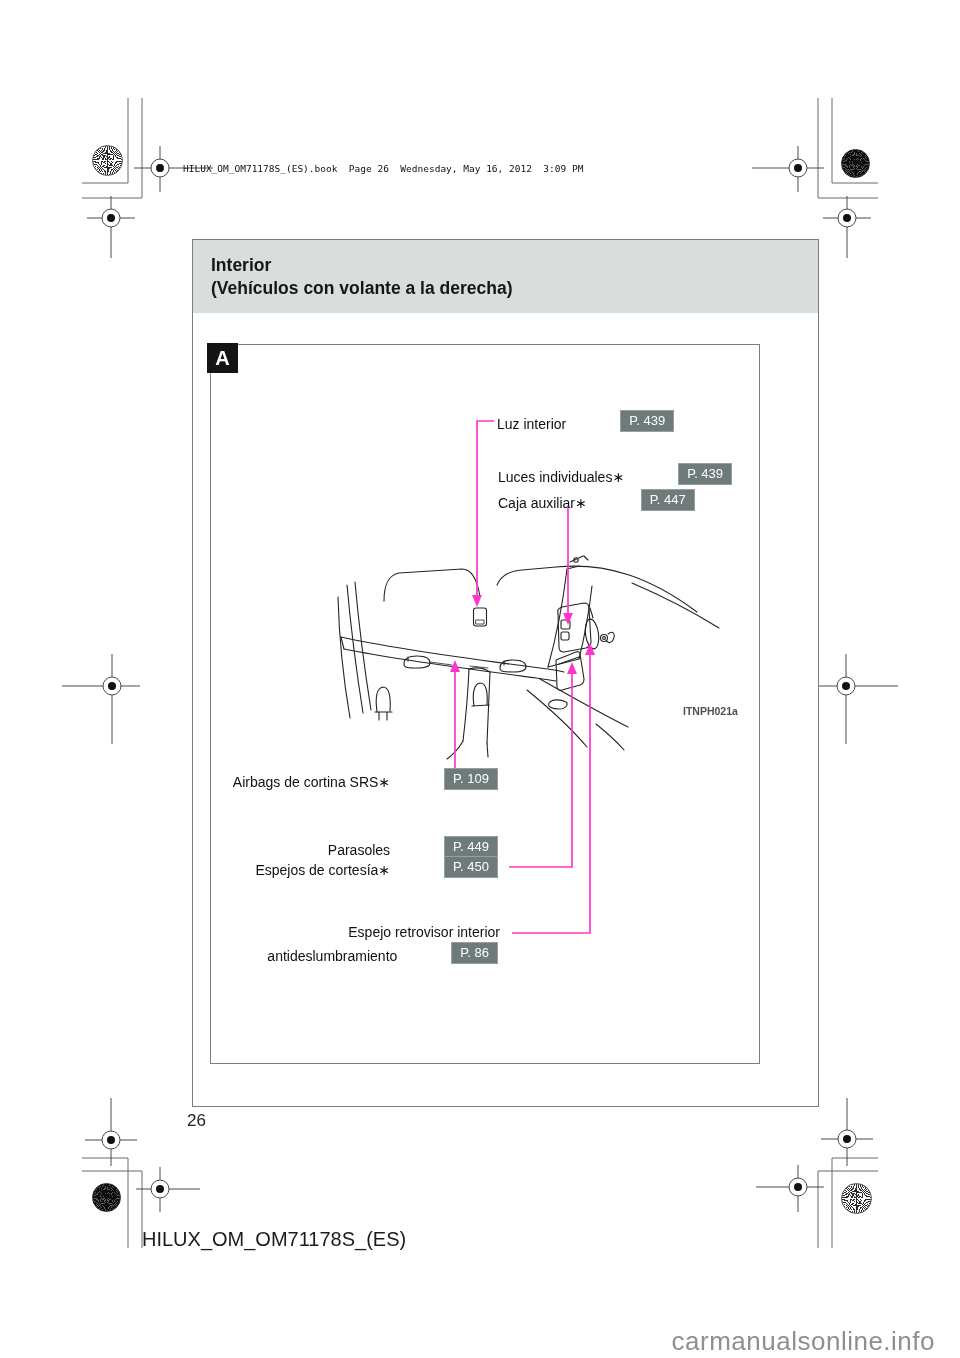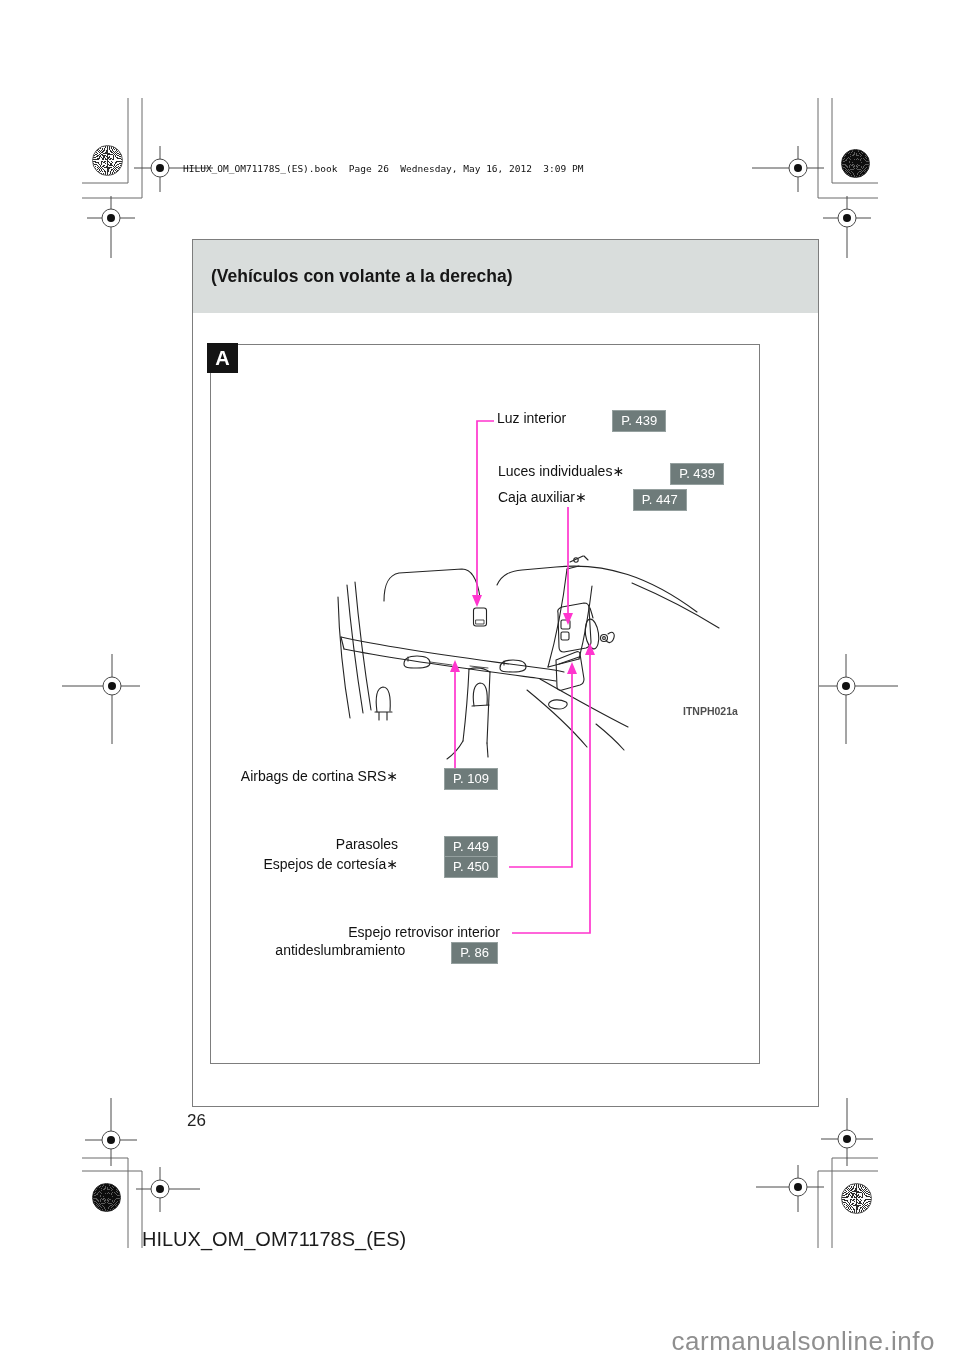--- a/index.html
+++ b/index.html
@@ -17,21 +17,21 @@
   .header-bar{display:flex;height:73px;}
   .hdr-left{width:176px;background:#6B7877;display:flex;align-items:center;justify-content:center;}
   .hdr-left span{color:#fff;font-weight:bold;font-size:23px;letter-spacing:0.3px;}
   .hdr-right{flex:1;background:#D9DDDC;display:flex;flex-direction:column;justify-content:center;
     padding-left:18px;gap:3px;}
   .hdr-right div{font-weight:bold;font-size:17.5px;color:#161616;line-height:1.15;}
   .inner-box{position:absolute;left:210px;top:344px;width:548px;height:718px;border:1px solid #7d7d7d;background:#fff;}
   .panel-a{position:absolute;left:207px;top:343px;width:31px;height:30px;background:#141414;color:#fff;
     font-weight:bold;font-size:20px;display:flex;align-items:center;justify-content:center;}
   .figure-svg{position:absolute;left:210px;top:344px;width:549px;height:719px;}
-  .callout{position:absolute;display:flex;align-items:flex-start;gap:10px;white-space:nowrap;
+  .callout{position:absolute;display:flex;align-items:flex-end;gap:18px;white-space:nowrap;
     font-size:14px;color:#111;}
   .badge{display:inline-block;background:#6E7B7A;border:1px solid #95A09F;color:#fff;
     font-size:13px;padding:1.5px 8px 2.5px;line-height:1.2;margin-left:36px;}
   .plainlabel{position:absolute;font-size:14px;color:#111;white-space:nowrap;}
   .fig-code{position:absolute;left:683px;top:705px;font-size:10.5px;font-weight:bold;color:#4f4f4f;}
   .page-num{position:absolute;left:187px;top:1111px;font-size:17px;color:#222;}
   .footer-text{position:absolute;left:142px;top:1228px;font-size:20px;color:#1c1c1c;}
   .watermark{position:absolute;right:17px;top:1326px;font-size:26px;color:#8F8F8F;letter-spacing:0.5px;}
 </style>
 </head>
@@ -112,20 +112,21 @@
   <div class="pinwheel pw-light" style="left:92px;top:145px"></div>
   <div class="pinwheel pw-dark" style="left:841px;top:149px"></div>
   <div class="pinwheel pw-dark" style="left:92px;top:1183px"></div>
   <div class="pinwheel pw-light" style="left:841px;top:1183px"></div>
 
   <div class="print-header">HILUX_OM_OM71178S_(ES).book  Page 26  Wednesday, May 16, 2012  3:09 PM</div>
 
   <div class="outer-box">
     <div class="header-bar">
       <div class="hdr-right">
+        <div>Interior</div>
         <div>(Vehículos con volante a la derecha)</div>
       </div>
     </div>
   </div>
 
   <div class="inner-box"></div>
   <div class="panel-a">A</div>
 
   <svg class="figure-svg" viewBox="210 344 549 719">
     <g fill="none" stroke="#242424" stroke-width="1.1" stroke-linecap="round" stroke-linejoin="round">

